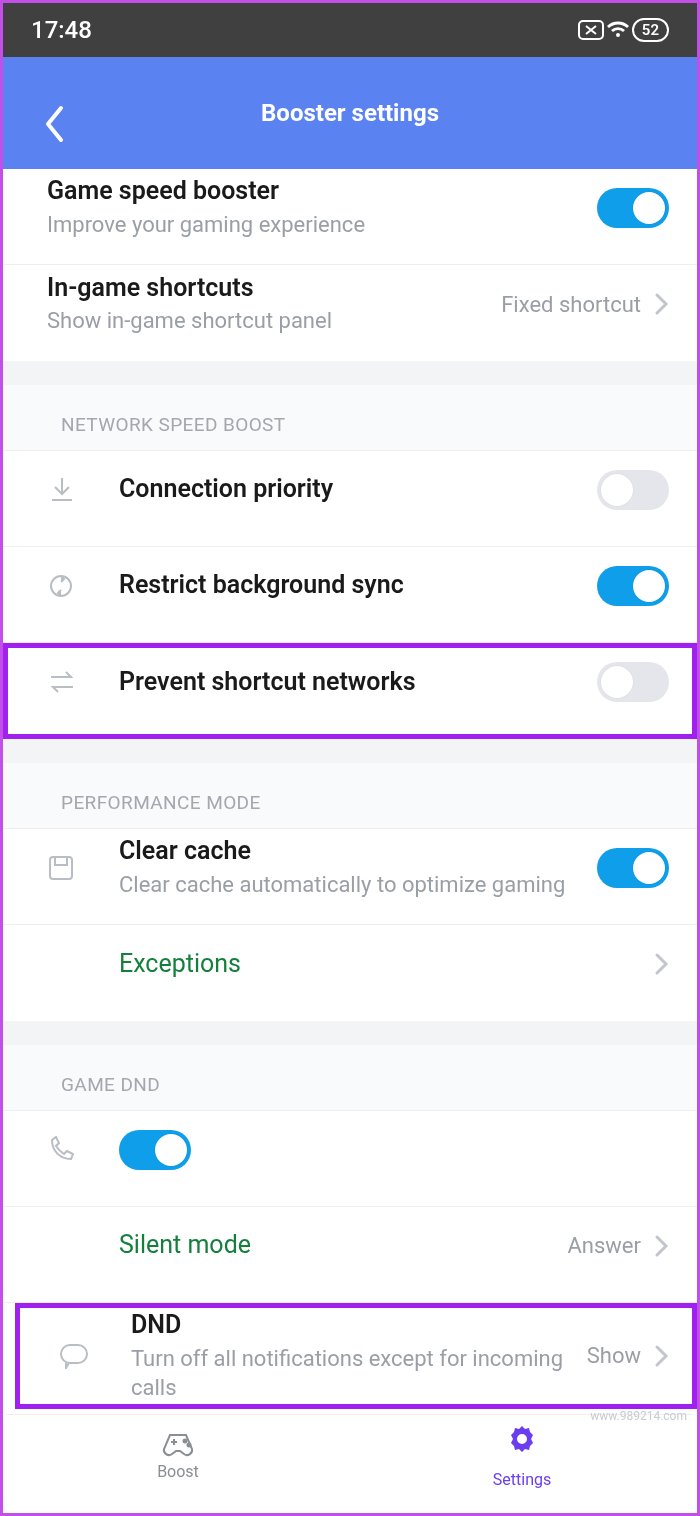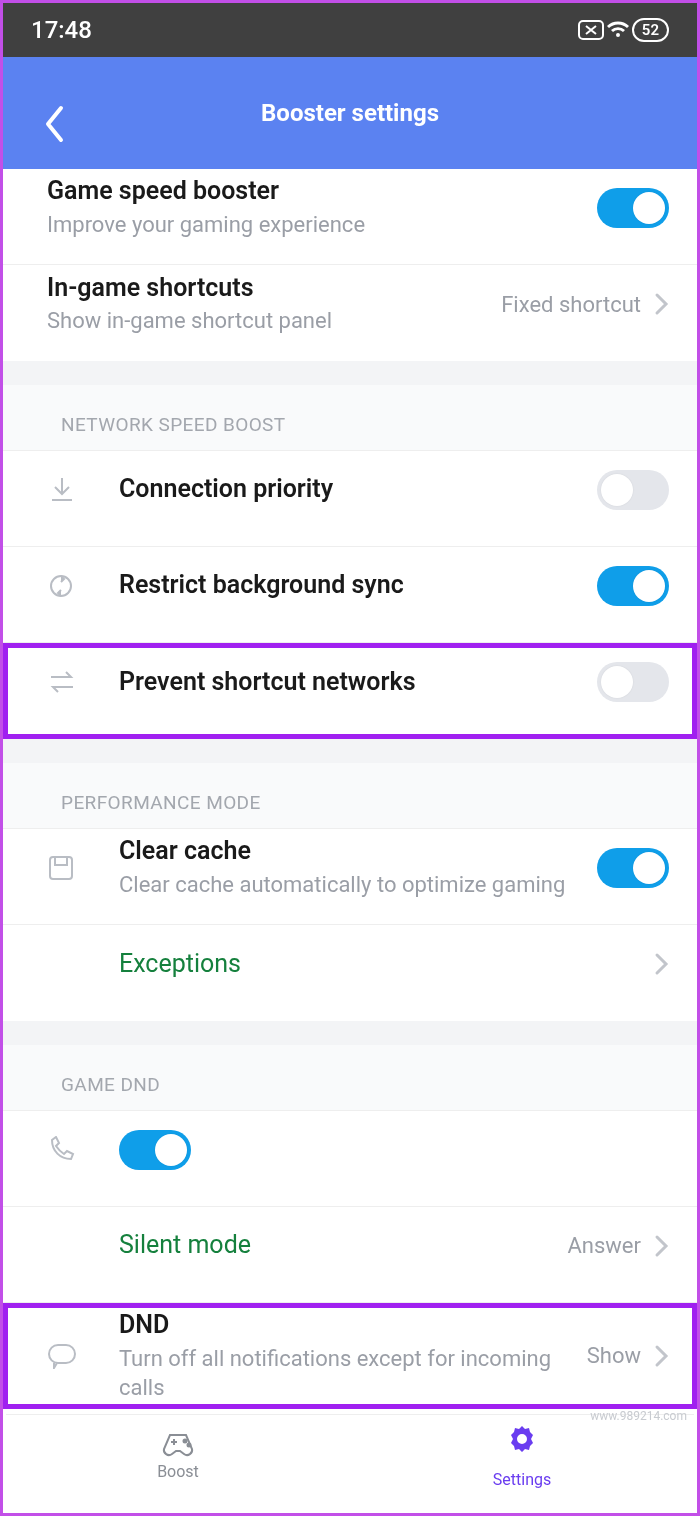--- a/index.html
+++ b/index.html
@@ -111,21 +111,21 @@
     box-shadow: 0 0 2px rgba(0,0,0,0.08);
   }
   .toggle.on { background: #0f9ee9; }
   .toggle.on .knob { right: 4px; }
   .toggle.off { background: #e4e6eb; }
   .toggle.off .knob { left: 4px; }
   .highlight {
     outline: 5px solid #a020f0;
     outline-offset: -5px;
   }
-  .highlight-pad { padding-top: 6px; padding-bottom: 6px; }
+  .highlight-pad { padding-top: 6px; padding-bottom: 6px; margin-left: 12px; }
   .bottom-nav {
     position: absolute;
     left: 3px; right: 3px; bottom: 15px;
     height: 84px;
     display: flex;
     background: #fff;
     border-top: 1px solid #eee;
   }
   .nav-item {
     flex: 1;

